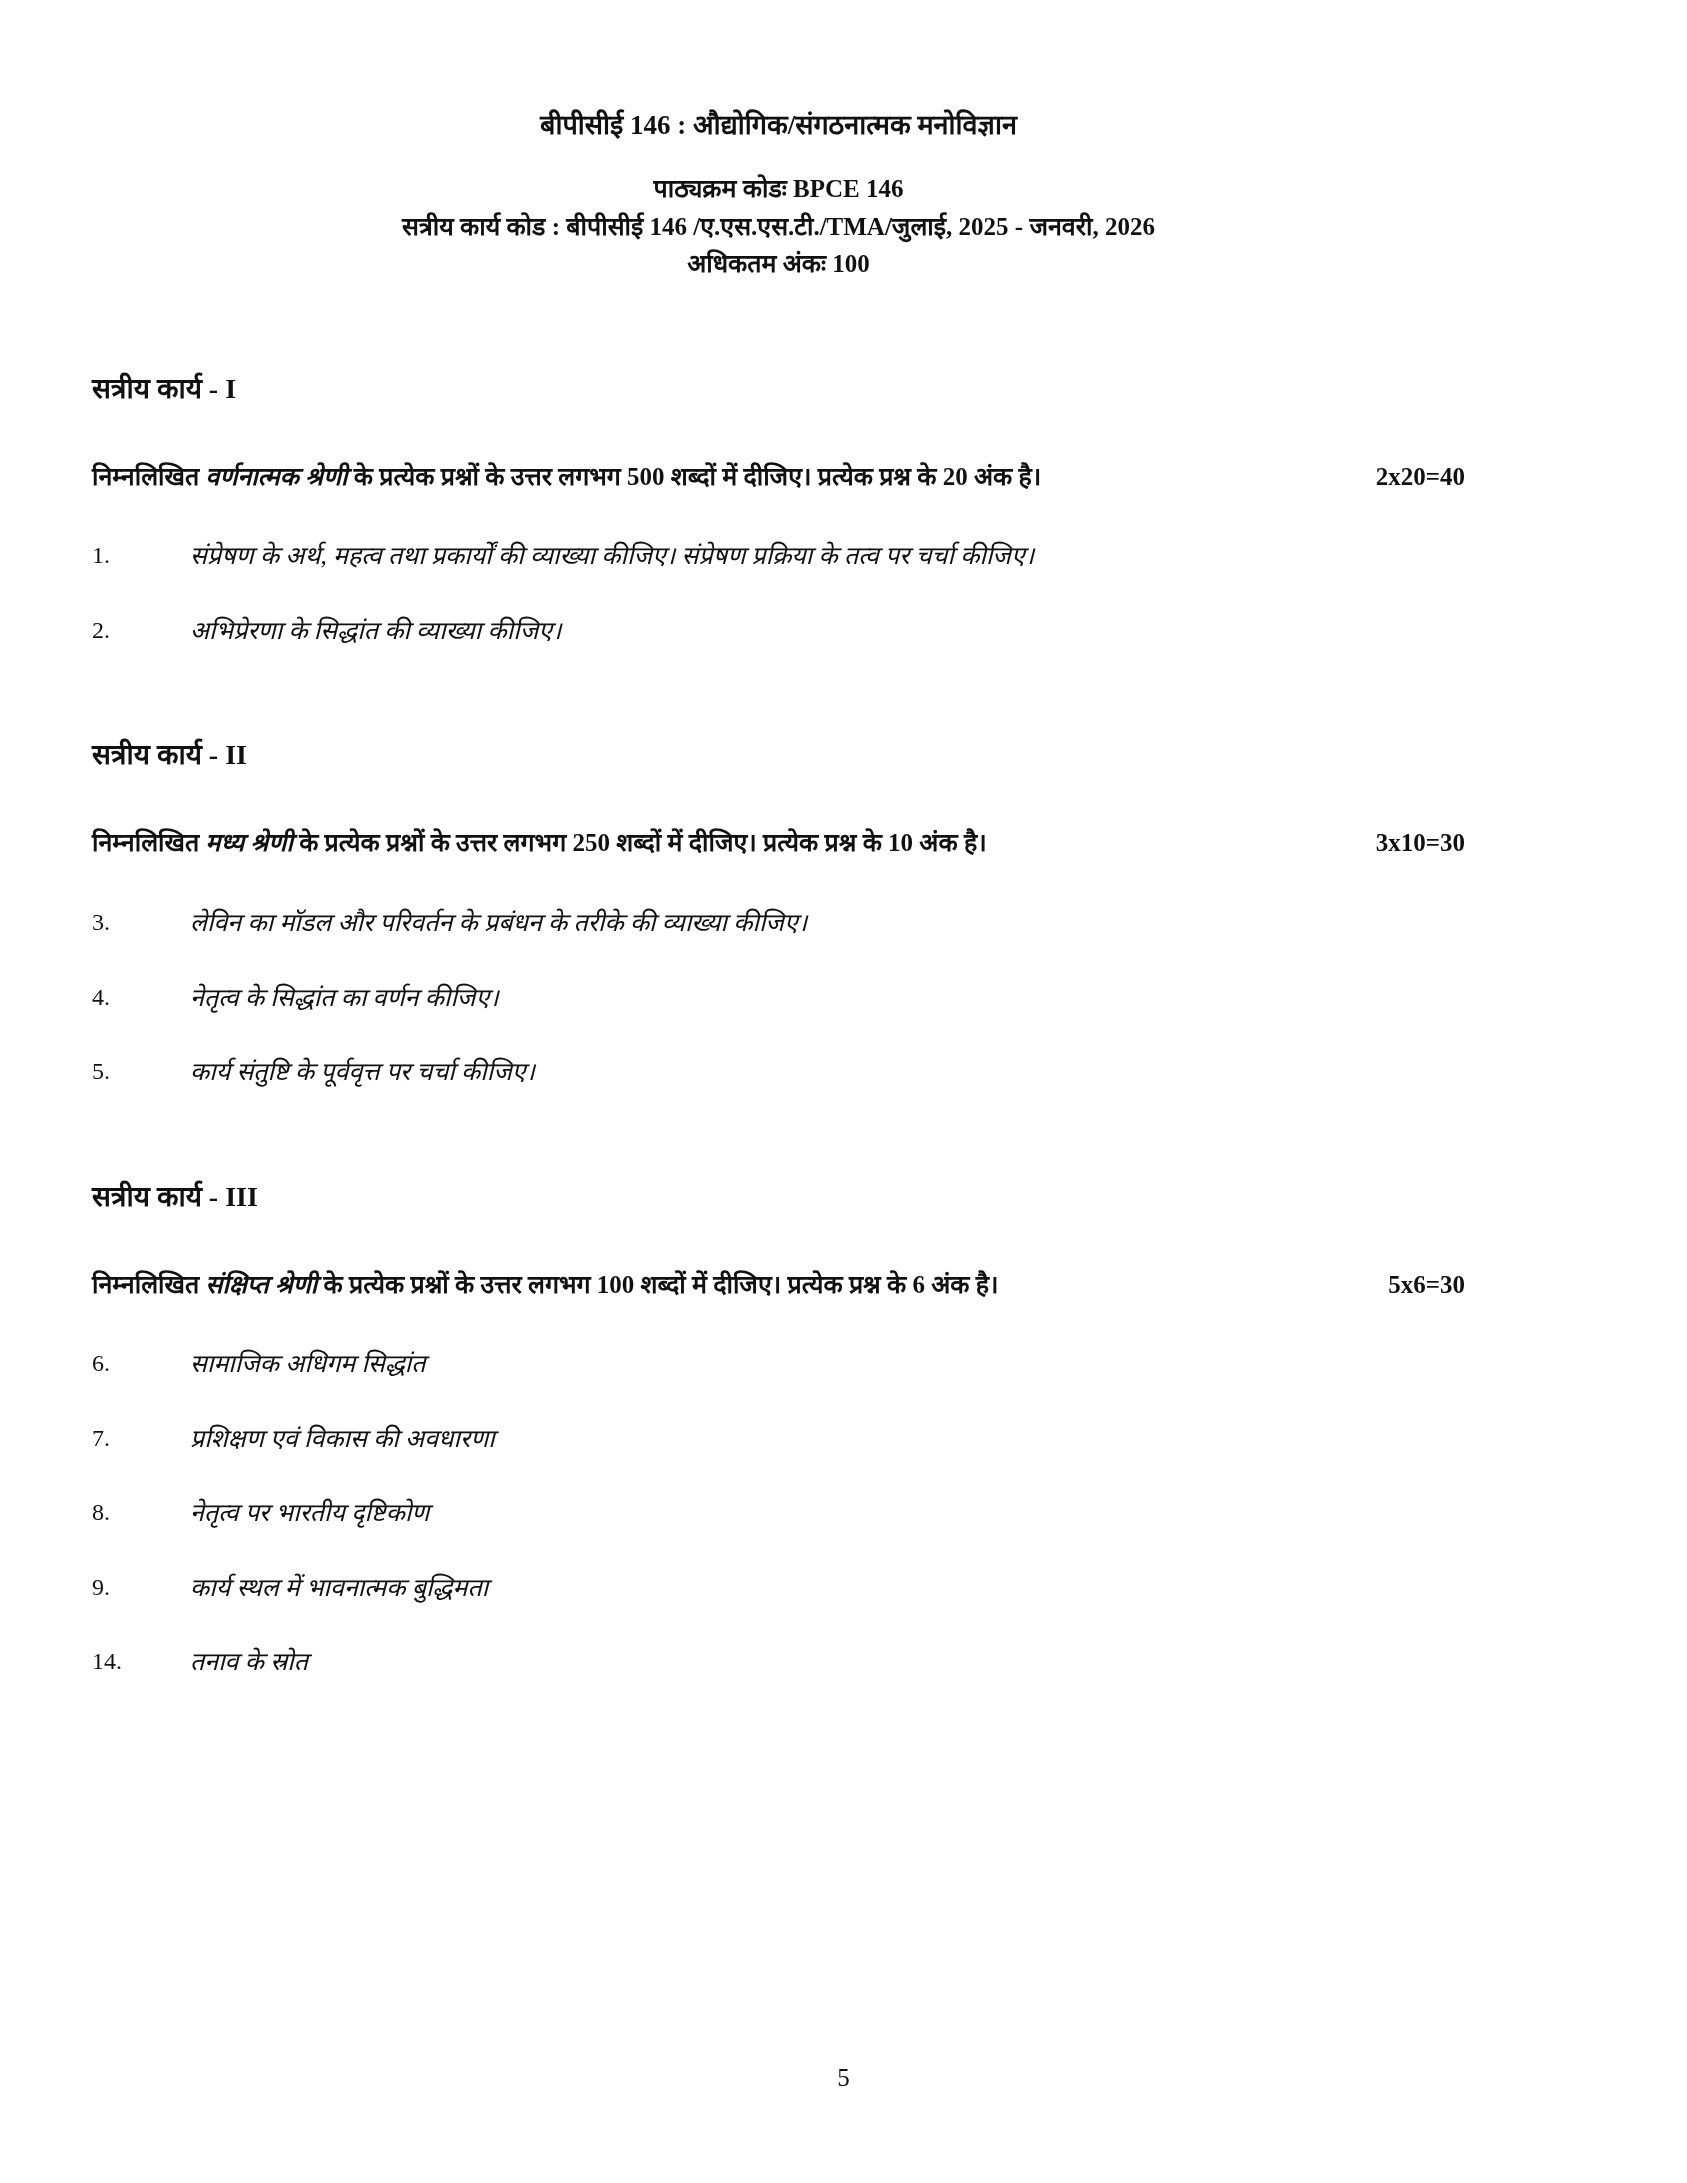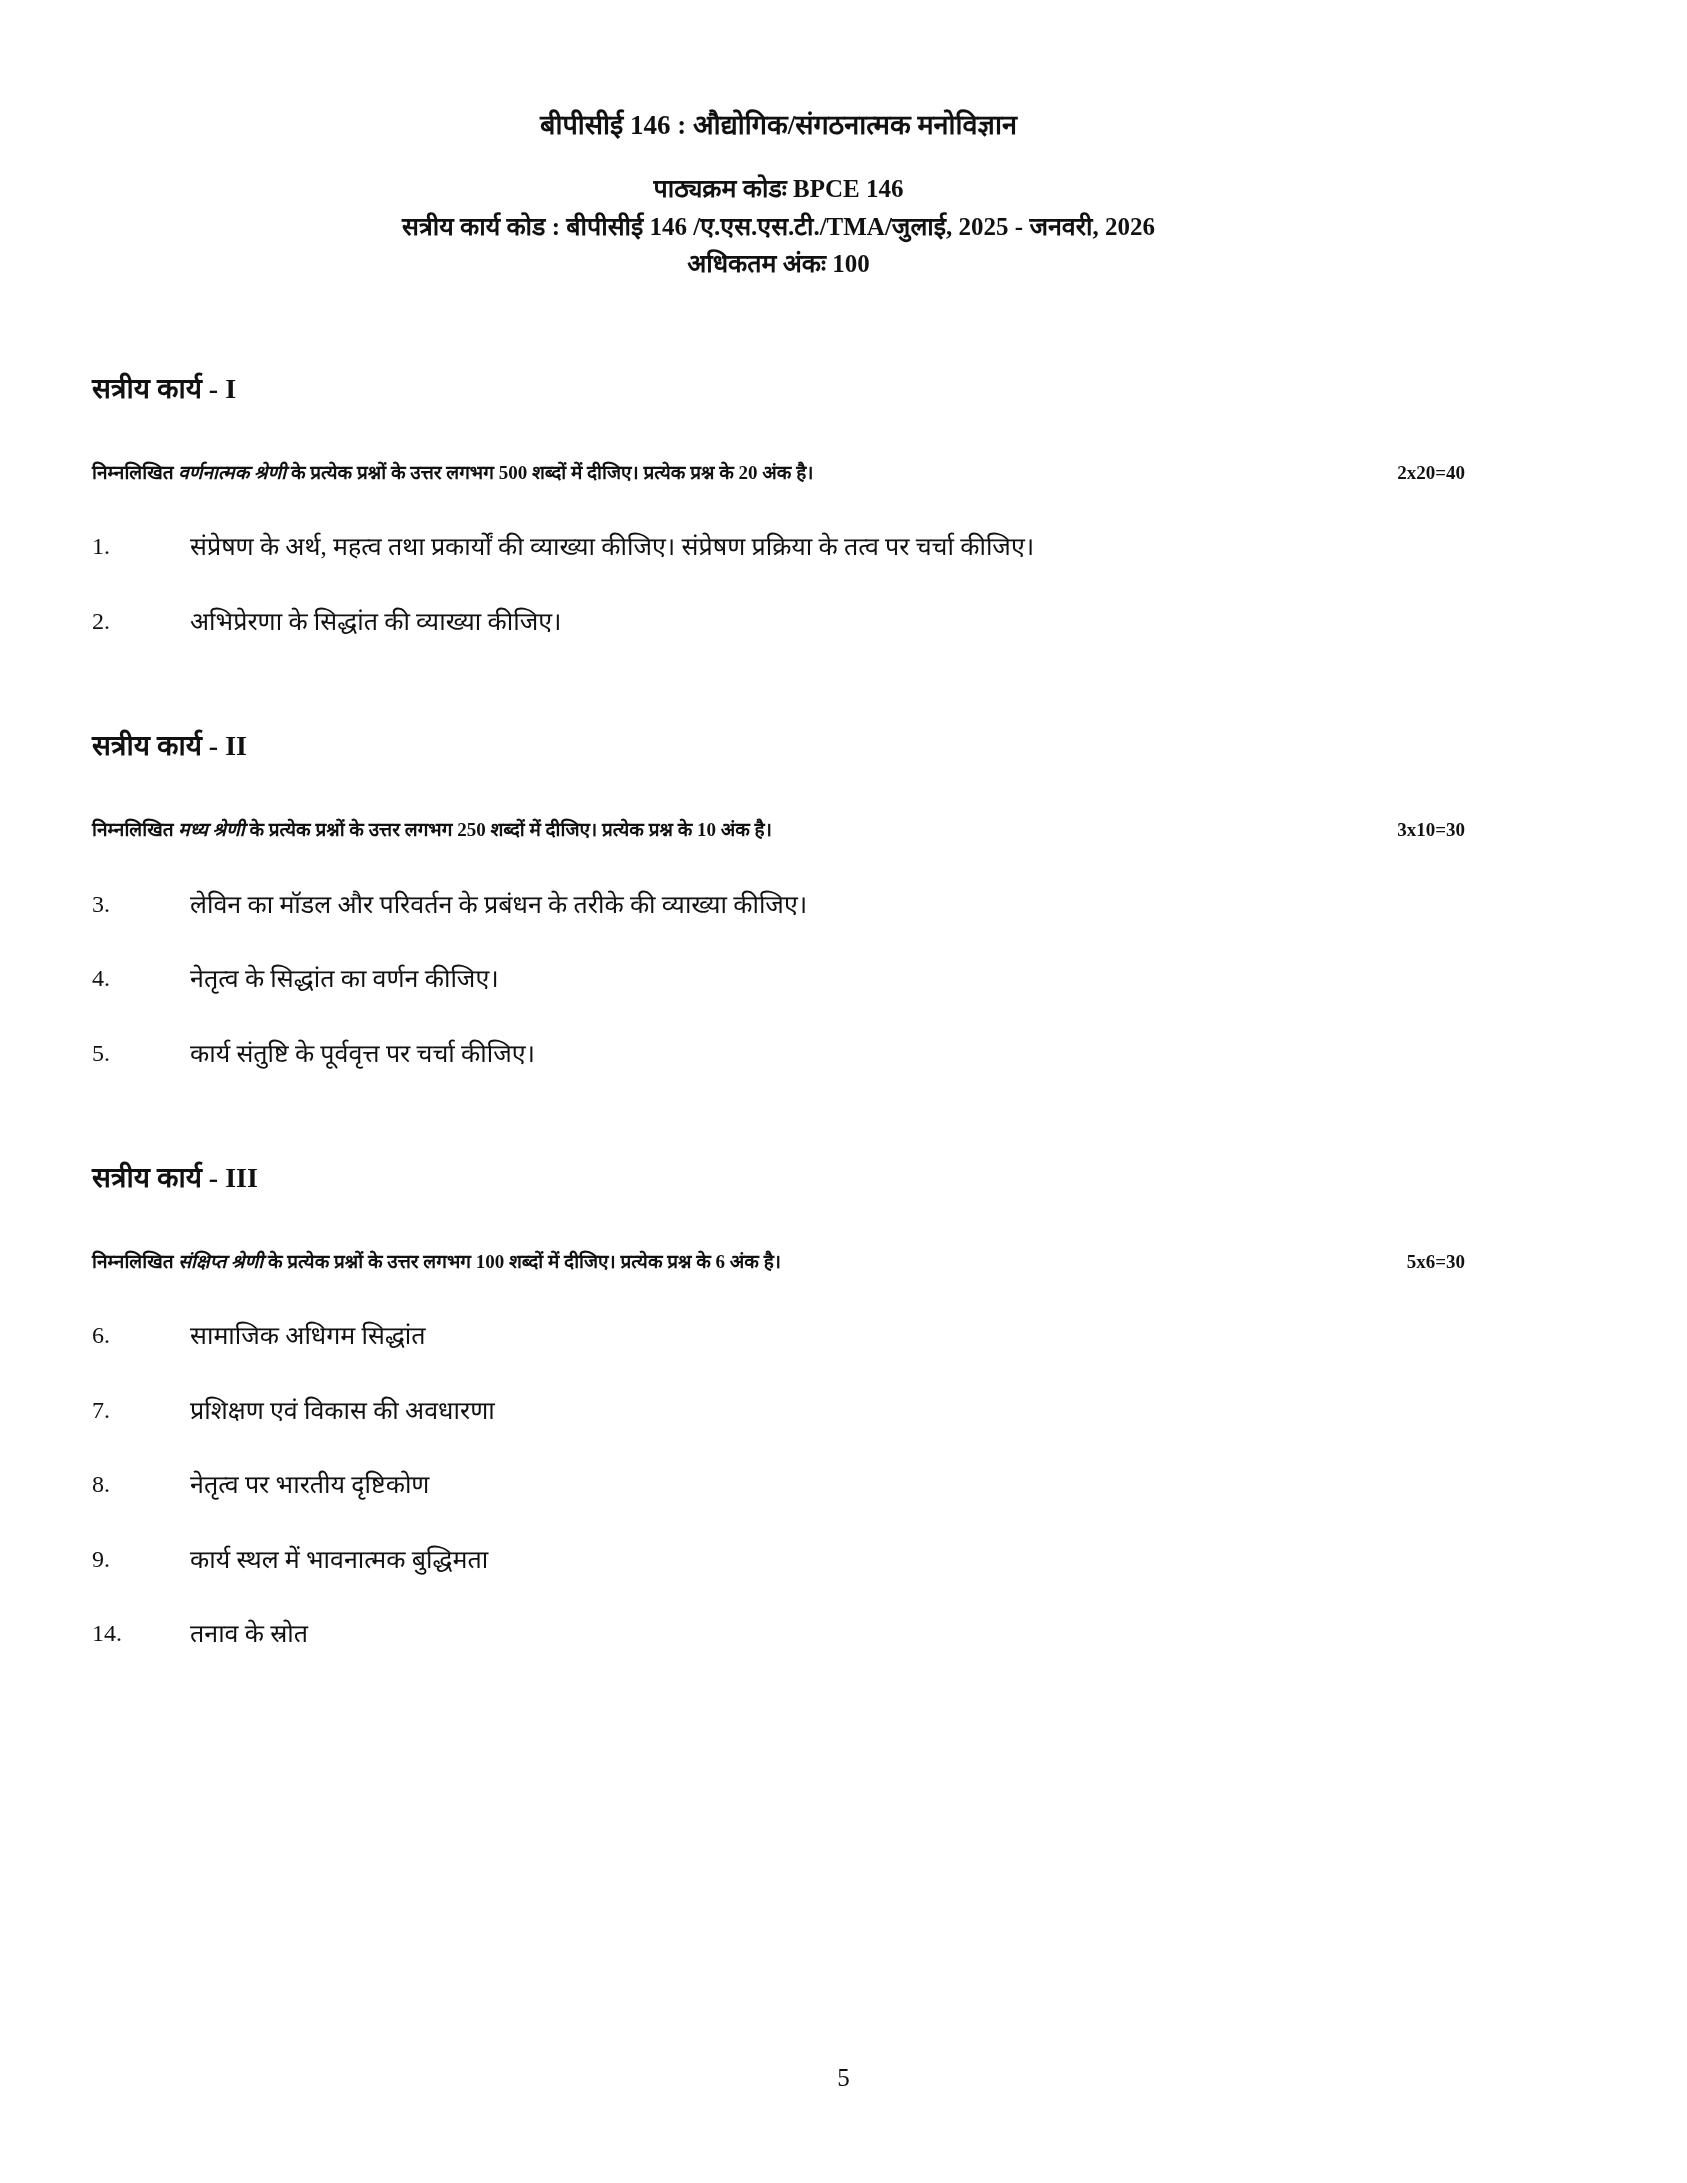--- a/index.html
+++ b/index.html
@@ -41,21 +41,21 @@
     font-size: 25px;
   }
   .section-heading {
     margin: 85px 0 52px 0;
     font-weight: bold;
     font-size: 28px;
   }
   .intro {
     position: relative;
     font-weight: bold;
-    font-size: 19px;
+    font-size: 25px;
     line-height: 1.55;
     text-align: justify;
   }
   .intro .cat {
     font-style: italic;
   }
   .intro .marks {
     position: absolute;
     right: 0;
     bottom: 0;
@@ -72,20 +72,21 @@
     line-height: 1.5;
   }
   .q-num {
     width: 98px;
     flex-shrink: 0;
     font-size: 24px;
   }
   .q-text {
     flex: 1;
     text-align: justify;
+    font-style: italic;
   }
   .page-number {
     position: absolute;
     bottom: 91px;
     left: 0;
     width: 1687px;
     text-align: center;
     font-size: 25px;
   }
 </style>

